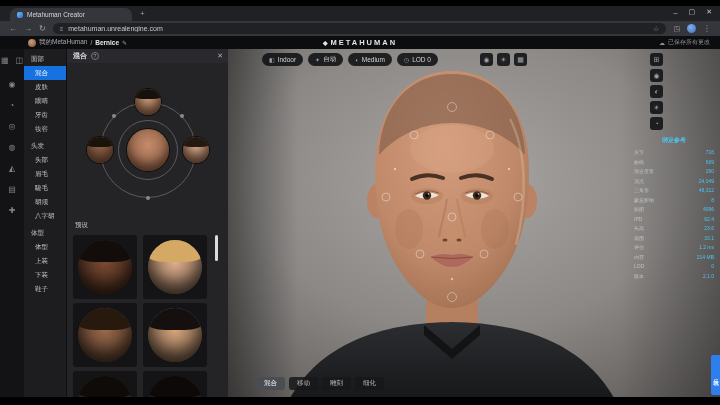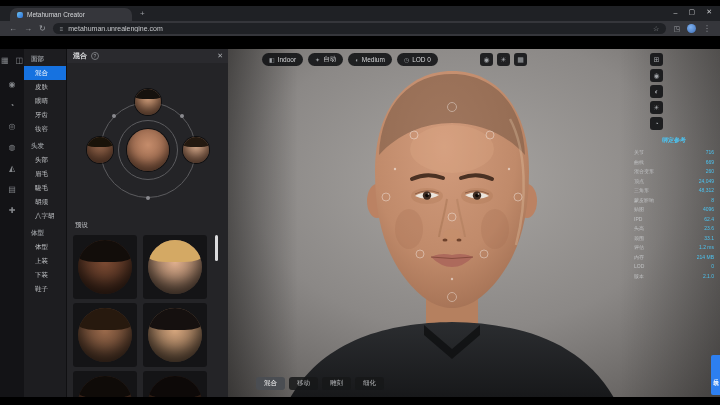--- a/index.html
+++ b/index.html
@@ -129,20 +129,37 @@
     <div class="omnibox">
       <span class="site-ic">≡</span>
       <span class="url">metahuman.unrealengine.com</span>
       <span class="star">☆</span>
     </div>
     <span class="ext-ic">◳</span>
     <span class="avatar"></span>
     <span class="menu-ic">⋮</span>
   </div>
 
+  <div class="appheader">
+    <div class="ah-logo">
+      <span class="logo-mark">◆</span>
+      <span>METAHUMAN</span>
+    </div>
+    <div class="ah-left">
+      <span class="crumb-avatar"></span>
+      <span>我的MetaHuman</span>
+      <span>/</span>
+      <span class="crumb-cur">Bernice</span>
+      <span class="ah-edit">✎</span>
+    </div>
+    <div class="ah-right">
+      <span>☁</span>
+      <span>已保存所有更改</span>
+    </div>
+  </div>
 
   <div class="leftstrip">
       <div class="ls-top">
         <div class="ls-ic">▦</div>
         <div class="ls-ic">◫</div>
       </div>
       <div class="ls-col">
         <div class="ls-ic">◉</div>
         <div class="ls-ic">◔</div>
         <div class="ls-ic">◎</div>

